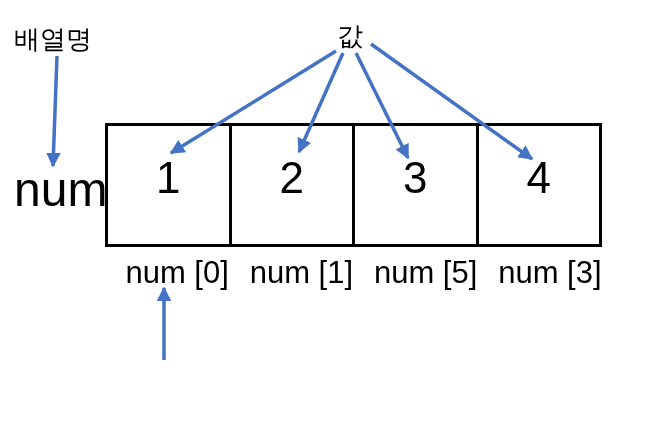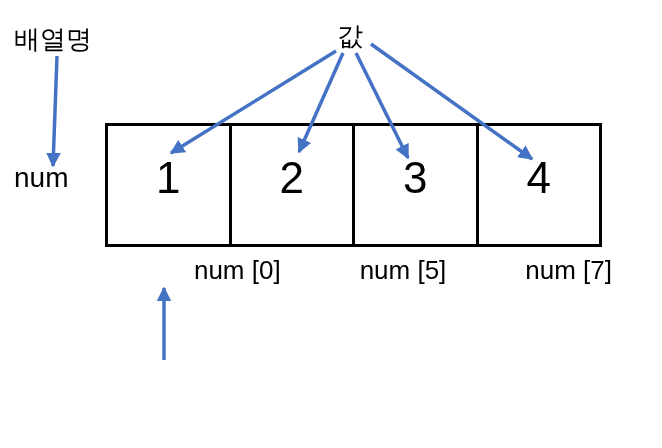--- a/index.html
+++ b/index.html
@@ -18,21 +18,21 @@
   .canvas {
     position: relative;
     width: 662px; height: 448px;
     background: var(--bg-color);
     color: var(--text-color);
   }
   .label { position: absolute; white-space: nowrap; color: var(--text-color); }
 
   .arr-name-label   { left: 14px;  top: 22px;  font-size: 26px; }
   .value-label      { left: 337px; top: 19px;  font-size: 26px; }
-  .var-name-label   { left: 14px;  top: 162px; font-size: 28px; text-align: center; }
+  .var-name-label   { left: 14px;  top: 162px; font-size: 48px; text-align: center; }
   .element-label    { left: 96px;  top: 366px; font-size: 28px; }
 
   .array-box {
     position: absolute;
     left: 105px; top: 123px;
     width: 497px; height: 124px;
     border: 3px solid var(--border-color);
     display: flex;
     background: var(--bg-color);
   }
@@ -49,22 +49,22 @@
   .cell span { position: relative; top: -7px; }
 
   .index-row {
     position: absolute;
     left: 115px; top: 255px;
     width: 497px; height: 30px;
     display: flex;
   }
   .index-label {
     flex: 1 1 0;
-    text-align: right;
-    font-size: 26px;
+    text-align: center;
+    font-size: 31px;
     white-space: nowrap;
     color: var(--text-color);
   }
 
   svg.arrows {
     position: absolute;
     left: 0; top: 0;
     width: 662px; height: 448px;
     pointer-events: none;
   }
@@ -92,22 +92,23 @@
     <div class="cell">
       <span>3</span>
     </div>
     <div class="cell">
       <span>4</span>
     </div>
   </div>
 
   <div class="index-row">
     <div class="index-label">num [0]</div>
+    <div class="index-label">num [1]</div>
     <div class="index-label">num [5]</div>
-    <div class="index-label">num [7]</div>
+    <div class="index-label">num [3]</div>
   </div>
 
 
   <svg class="arrows" viewBox="0 0 662 448" xmlns="http://www.w3.org/2000/svg">
     <defs>
       <marker id="arrowhead" viewBox="0 0 10 10" refX="9" refY="5" markerWidth="4.2" markerHeight="4.2" orient="auto-start-reverse">
         <path class="arrow-head" d="M 0 0 L 10 5 L 0 10 z"></path>
       </marker>
     </defs>
     <line class="arrow-line" x1="57" y1="56" x2="53" y2="166" marker-end="url(#arrowhead)"></line>

